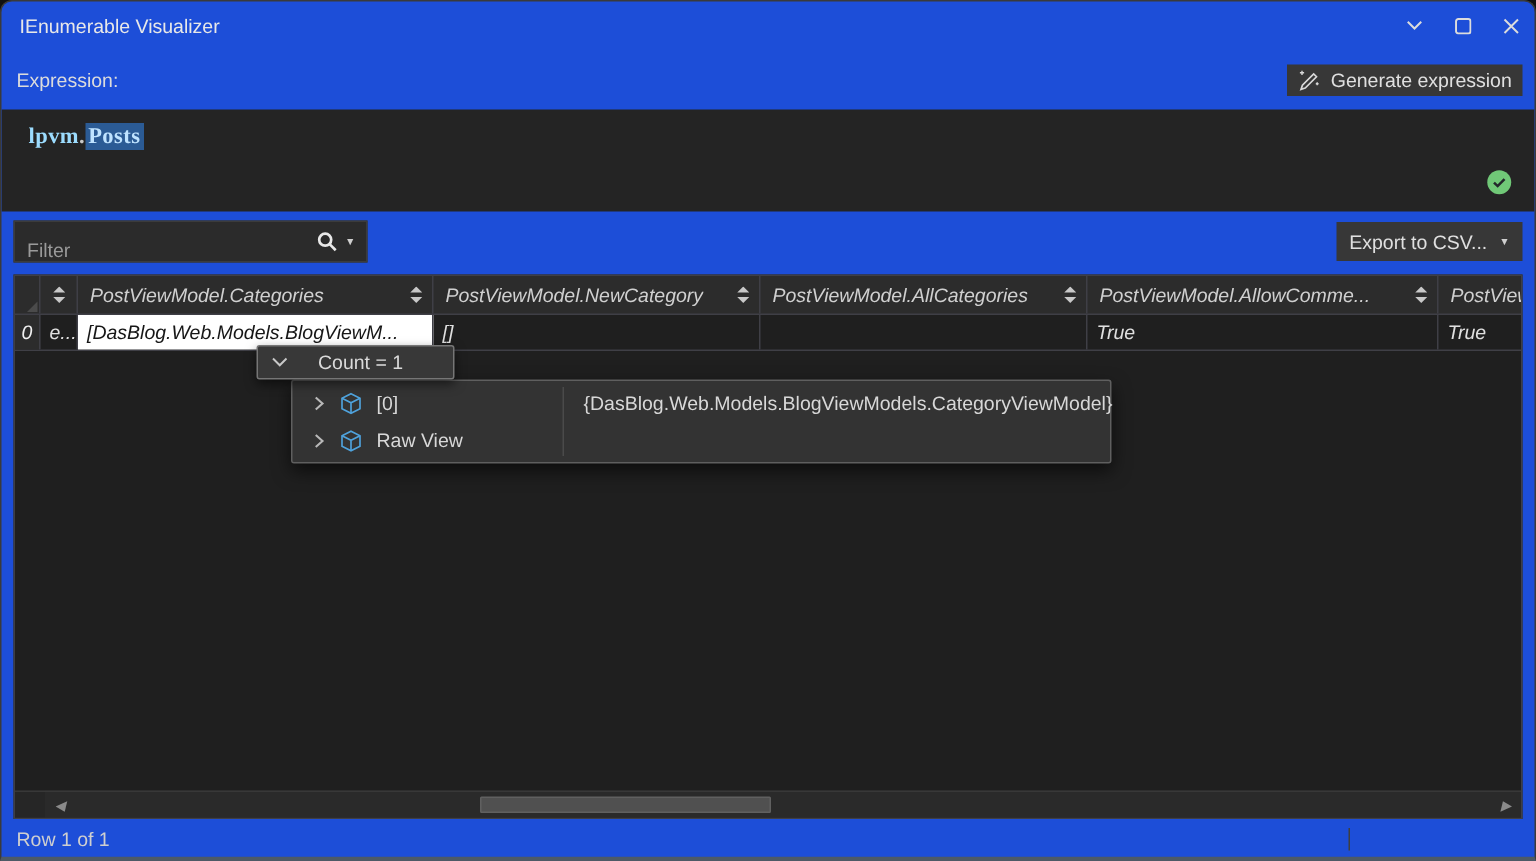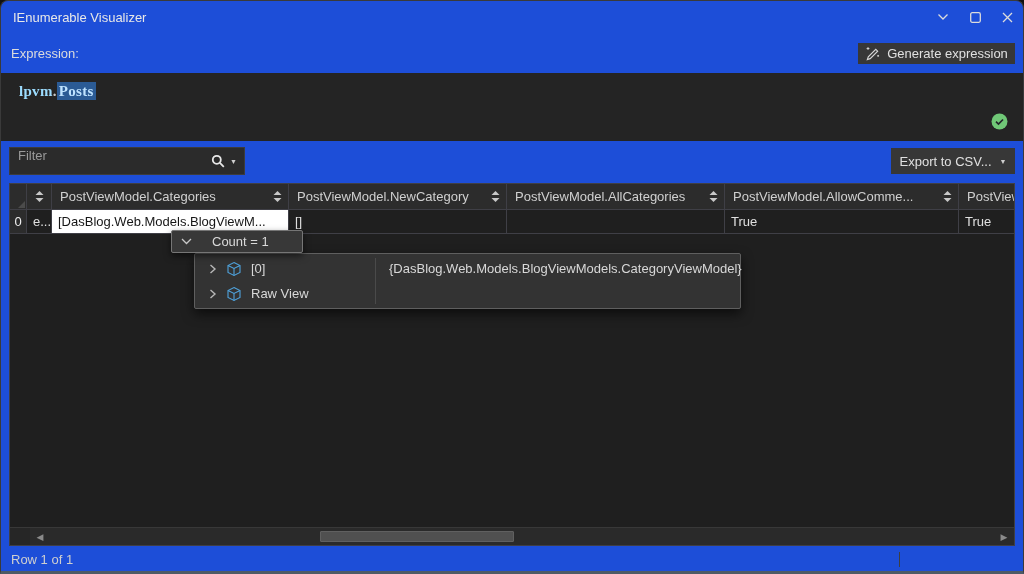--- a/index.html
+++ b/index.html
@@ -23,31 +23,31 @@
   
   .editor{position:absolute;left:0;right:0;top:72px;height:68px;background:#242424;}
   .code-line{position:absolute;left:18px;top:10px;
     font-family:Liberation Serif, serif;font-size:15px;font-weight:700;letter-spacing:.3px;}
   .tok-obj{color:#9CDCFE;}
   .tok-dot{color:#c8c8c8;}
   .tok-sel{color:#bfe3ff;background:#2B5B95;padding:1px 2px;}
   .valid-badge{position:absolute;right:15px;bottom:11px;width:17px;height:17px;}
   
   .filter-box{position:absolute;left:8px;top:146px;width:236px;height:28px;background:#2b2b2b;
-    border:1px solid #3c3c3c;display:flex;align-items:flex-start;}
+    border:1px solid #3c3c3c;display:flex;align-items:flex-end;}
   .filter-input{flex:1;background:transparent;border:none;outline:none;color:#cccccc;
     font-family:"Liberation Sans", sans-serif;font-size:13px;padding:0 0 0 8px;min-width:0;}
   .filter-input::placeholder{color:#9a9a9a;}
   .filter-search{display:flex;align-items:center;gap:5px;padding:0 7px;height:100%;}
   .caret{font-size:7px;color:#cfcfcf;line-height:1;}
   .export-btn{position:absolute;right:8px;top:147px;height:26px;width:124px;background:#373737;
     display:flex;align-items:center;justify-content:center;gap:8px;color:#e0e0e0;}
   
   .grid{position:absolute;left:8px;right:8px;top:182px;height:363px;
-    border:1px solid #3f3f46;background:#1f1f1f;}
+    border:1px solid #3f3f46;background:#1f1f1f;font-style:italic;}
   .g-header{display:flex;height:26px;background:#2c2c2c;border-bottom:1px solid #3f3f46;}
   .gh-cell{position:relative;display:flex;align-items:center;border-right:1px solid #3f3f46;
     color:#d0d0d0;overflow:hidden;white-space:nowrap;flex:none;}
   .gh-label{padding-left:8px;overflow:hidden;text-overflow:clip;}
   .sort{margin-left:auto;padding:0 6px;display:flex;align-items:center;}
   .col-stub{width:17px;}
   .col-1{width:25px;justify-content:center;}
   .col-2{width:237px;}
   .col-3{width:218px;}
   .col-4{width:218px;}

